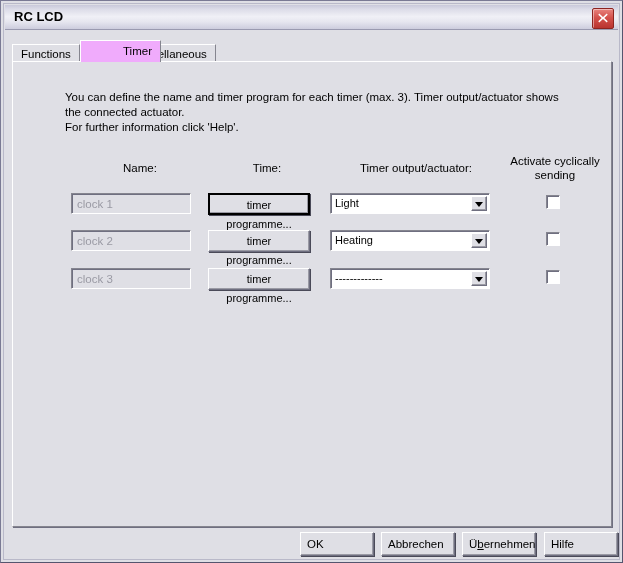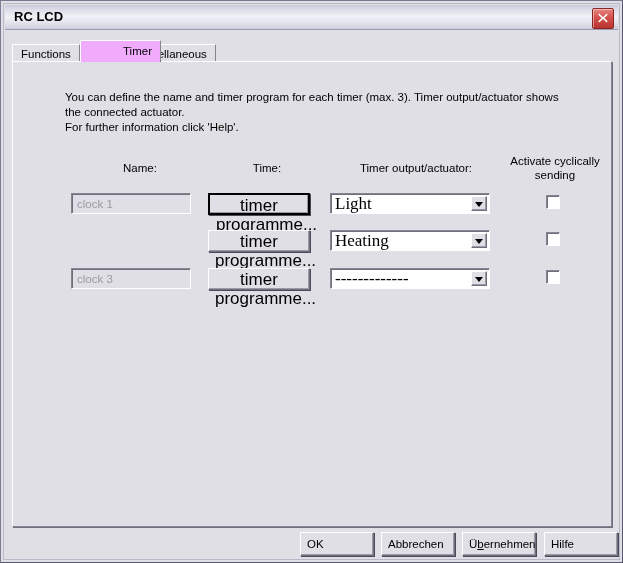--- a/index.html
+++ b/index.html
@@ -171,21 +171,21 @@
     position: absolute;
     left: 195px; top: 0;
     width: 102px; height: 22px;
     box-sizing: border-box;
     background: #dfdfe5;
     border: 1px solid #ffffff;
     border-right-color: #6f6f80;
     border-bottom-color: #6f6f80;
     box-shadow: inset -1px -1px 0 #9a9aa4, 1px 1px 0 #4a4a58;
     font-family: "Liberation Sans", sans-serif;
-    font-size: 17px;
+    font-size: 11px;
     color: #000;
     cursor: pointer;
     text-align: center;
     line-height: 19px;
     outline: none;
   }
   .time-button.primary { border: 2px solid #000000; }
 
   .combo {
     position: absolute;
@@ -195,25 +195,24 @@
     background: #ffffff;
     border: 1px solid #85858f;
     border-right-color: #ffffff;
     border-bottom-color: #ffffff;
     box-shadow: inset 1px 1px 0 #6f6f80;
     cursor: pointer;
   }
   .combo-text {
     position: absolute;
     left: 4px; top: 2px;
-    font-size: 17px;
+    font-size: 11px;
     color: #000;
     line-height: 15px;
     white-space: nowrap;
-    font-family: Liberation Serif, serif;
   }
   .combo-arrow {
     position: absolute;
     right: 2px; top: 2px;
     width: 16px; height: 15px;
     background: #dfdfe5;
     border: 1px solid #ffffff;
     border-right-color: #6f6f80;
     border-bottom-color: #6f6f80;
     box-shadow: inset -1px -1px 0 #9a9aa4;
@@ -305,20 +304,21 @@
           <span class="combo-arrow">
             <svg width="8" height="5" viewBox="0 0 8 5">
                 <path d="M0 0 L8 0 L4 5 Z" fill="#000000"></path>
               </svg>
           </span>
         </div>
         <div class="checkbox"></div>
       </div>
 
       <div class="row" id="row1">
+        <input class="name-field" type="text" disabled="" value="clock 2" style="">
         <button class="time-button">timer programme...</button>
         <div class="combo">
           <span class="combo-text">Heating</span>
           <span class="combo-arrow">
             <svg width="8" height="5" viewBox="0 0 8 5">
                 <path d="M0 0 L8 0 L4 5 Z" fill="#000000"></path>
               </svg>
           </span>
         </div>
         <div class="checkbox"></div>

